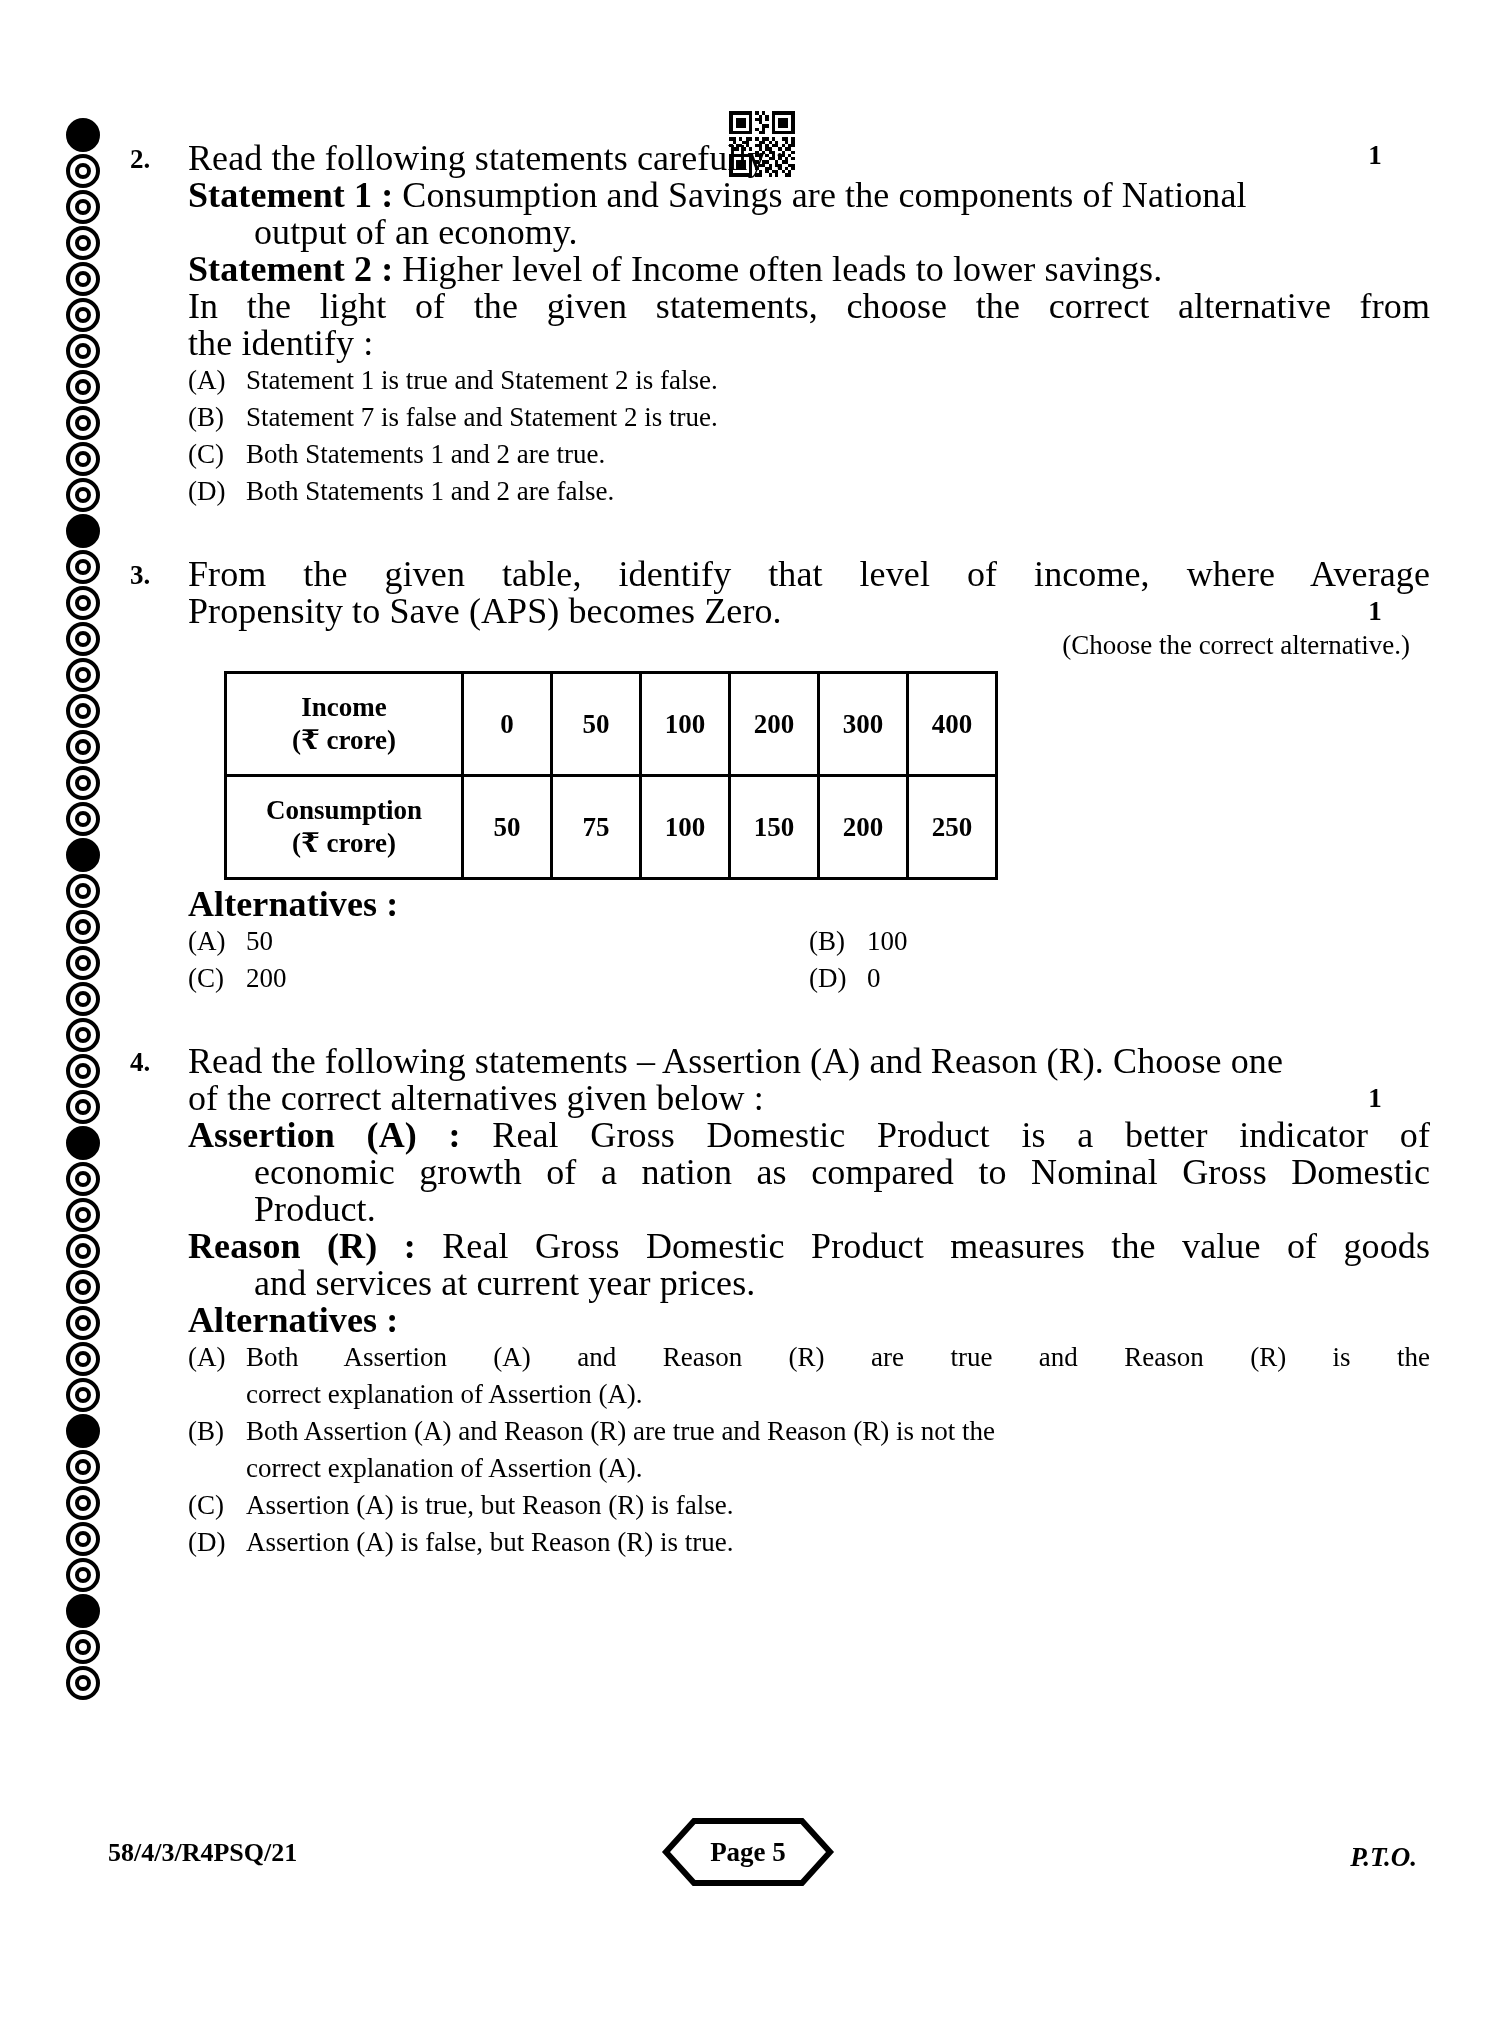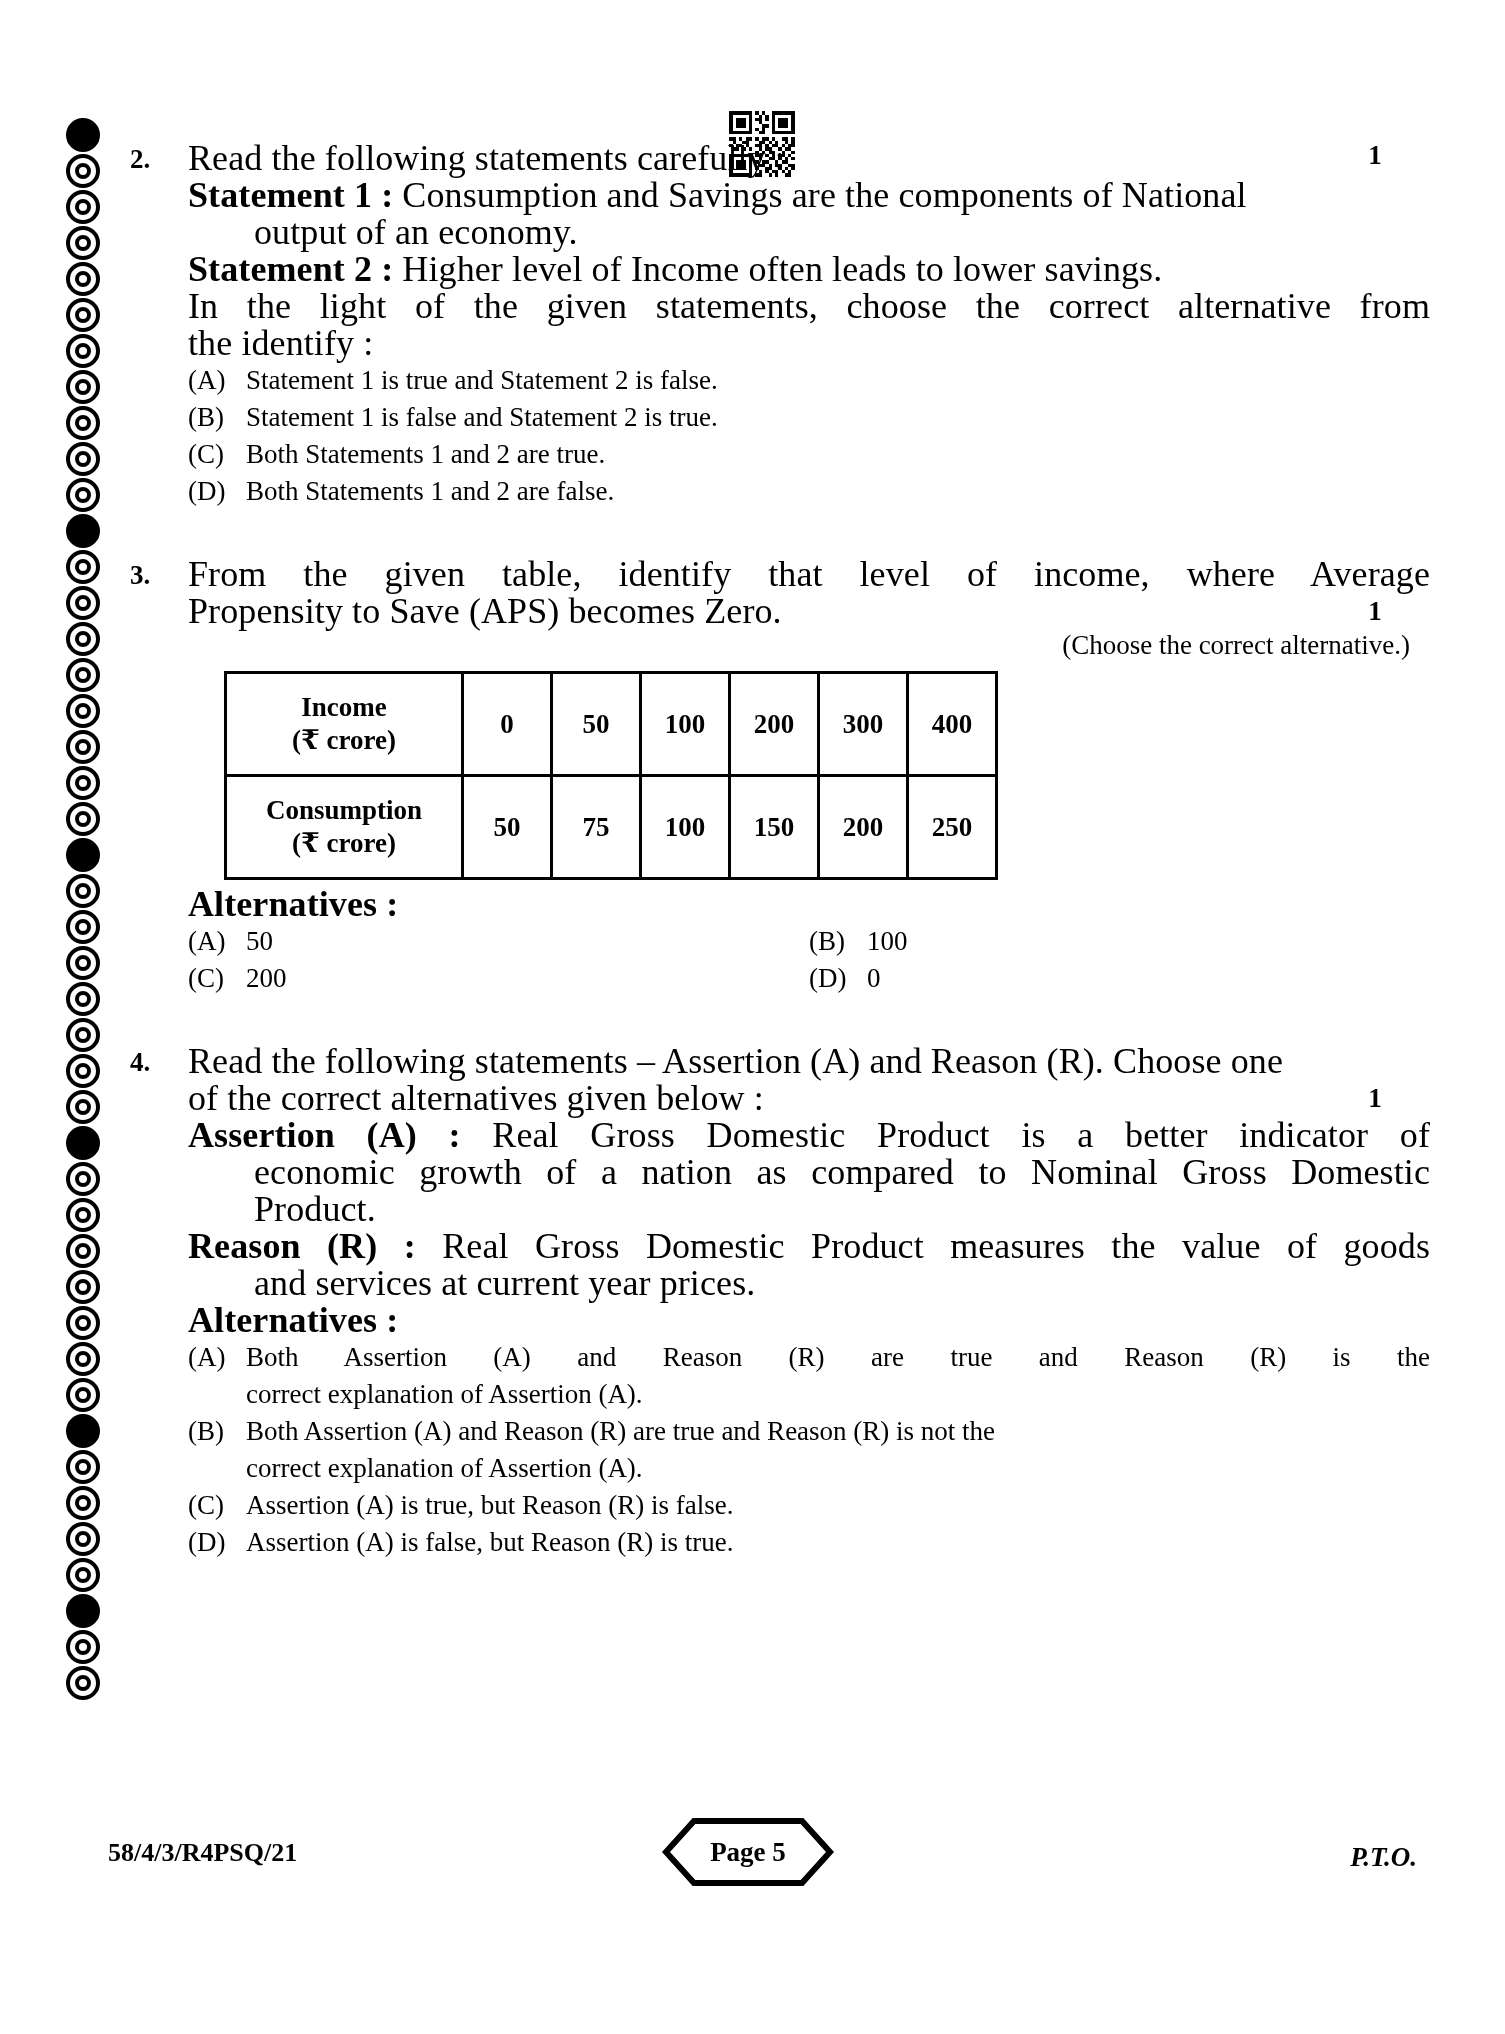--- a/index.html
+++ b/index.html
@@ -389,21 +389,21 @@
 
         <div class="line just" style="text-align:justify;text-align-last:justify;">In the light of the given statements, choose the correct alternative from</div>
         <div class="line">the identify :</div>
 
         <div class="opt">
           <span class="lbl">(A)</span>
           <span class="txt">Statement 1 is true and Statement 2 is false.</span>
         </div>
         <div class="opt">
           <span class="lbl">(B)</span>
-          <span class="txt">Statement 1 is false and Statement 2 is true.</span>
+          <span class="txt">Statement 7 is false and Statement 2 is true.</span>
         </div>
         <div class="opt">
           <span class="lbl">(C)</span>
           <span class="txt">Both Statements 1 and 2 are true.</span>
         </div>
         <div class="opt">
           <span class="lbl">(D)</span>
           <span class="txt">Both Statements 1 and 2 are false.</span>
         </div>
       </div>

